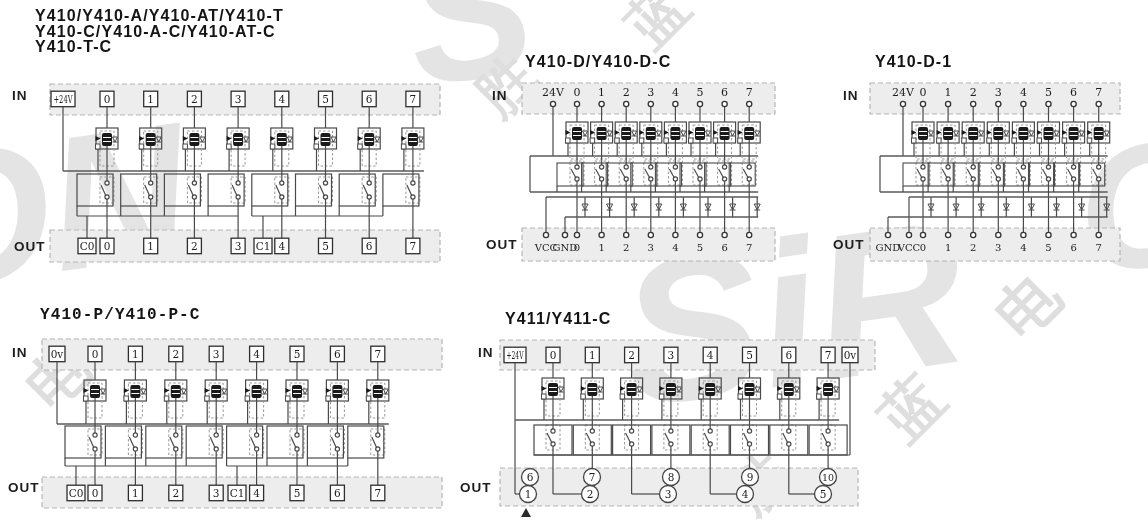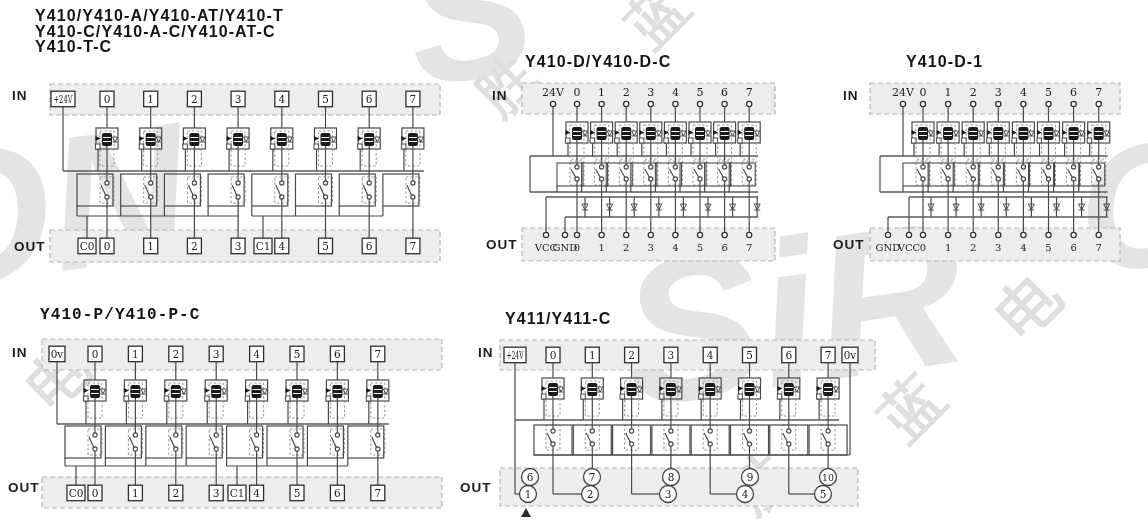--- a/index.html
+++ b/index.html
@@ -27,21 +27,21 @@
       <span class="wm cjk" style="left: 28px; top: 348px; font-size: 58px; transform: rotate(-45deg); color: rgb(222, 222, 222);">电</span>
       <span class="wm cjk" style="left: 998px; top: 276px; font-size: 60px; transform: rotate(-45deg); color: rgb(222, 222, 222);">电</span>
       <span class="wm cjk" style="left: 882px; top: 378px; font-size: 60px; transform: rotate(-45deg); color: rgb(222, 222, 222);">蓝</span>
       <span class="wm cjk" style="left: 732px; top: 455px; font-size: 56px; transform: rotate(-45deg); color: rgb(222, 222, 222);">胜</span>
     </div>
 
   <div class="dg-title" style="left:35px;top:8px;">Y410/Y410-A/Y410-AT/Y410-T
 Y410-C/Y410-A-C/Y410-AT-C
 Y410-T-C</div>
   <div class="dg-title" style="left:525px;top:54px;">Y410-D/Y410-D-C</div>
-  <div class="dg-title" style="left:875px;top:54px;margin-left:31px;">Y410-D-1</div>
+  <div class="dg-title" style="left:875px;top:54px;">Y410-D-1</div>
   <div class="dg-title" style="left:40px;top:308px;font-family:Liberation Mono, monospace;">Y410-P/Y410-P-C</div>
   <div class="dg-title" style="left:505px;top:311px;text-align:right;">Y411/Y411-C</div>
 
   <svg id="circuit" width="1148" height="522" viewBox="0 0 1148 522">
       <text x="12" y="100" font-size="13.5" text-anchor="start" fill="#1d1d1d" font-family="&quot;Liberation Sans&quot;,sans-serif" font-weight="bold" letter-spacing="1">IN</text>
       <text x="14" y="251" font-size="13.5" text-anchor="start" fill="#1d1d1d" font-family="&quot;Liberation Sans&quot;,sans-serif" font-weight="bold" letter-spacing="1">OUT</text>
       <rect x="50" y="84" width="390" height="31" fill="#ededed" stroke="#b5b5b5" stroke-width="1.2" stroke-dasharray="5,3"></rect>
       <rect x="50" y="230" width="390" height="32" fill="#ededed" stroke="#b5b5b5" stroke-width="1.2" stroke-dasharray="5,3"></rect>
       <rect x="51" y="91.2" width="24" height="15.5" fill="#fff" stroke="#2e2e2e" stroke-width="1.3"></rect>
       <text x="63" y="103" font-size="10.5" text-anchor="middle" fill="#1d1d1d" font-family="&quot;DejaVu Serif&quot;,serif" textLength="19" lengthAdjust="spacingAndGlyphs">+24V</text>

